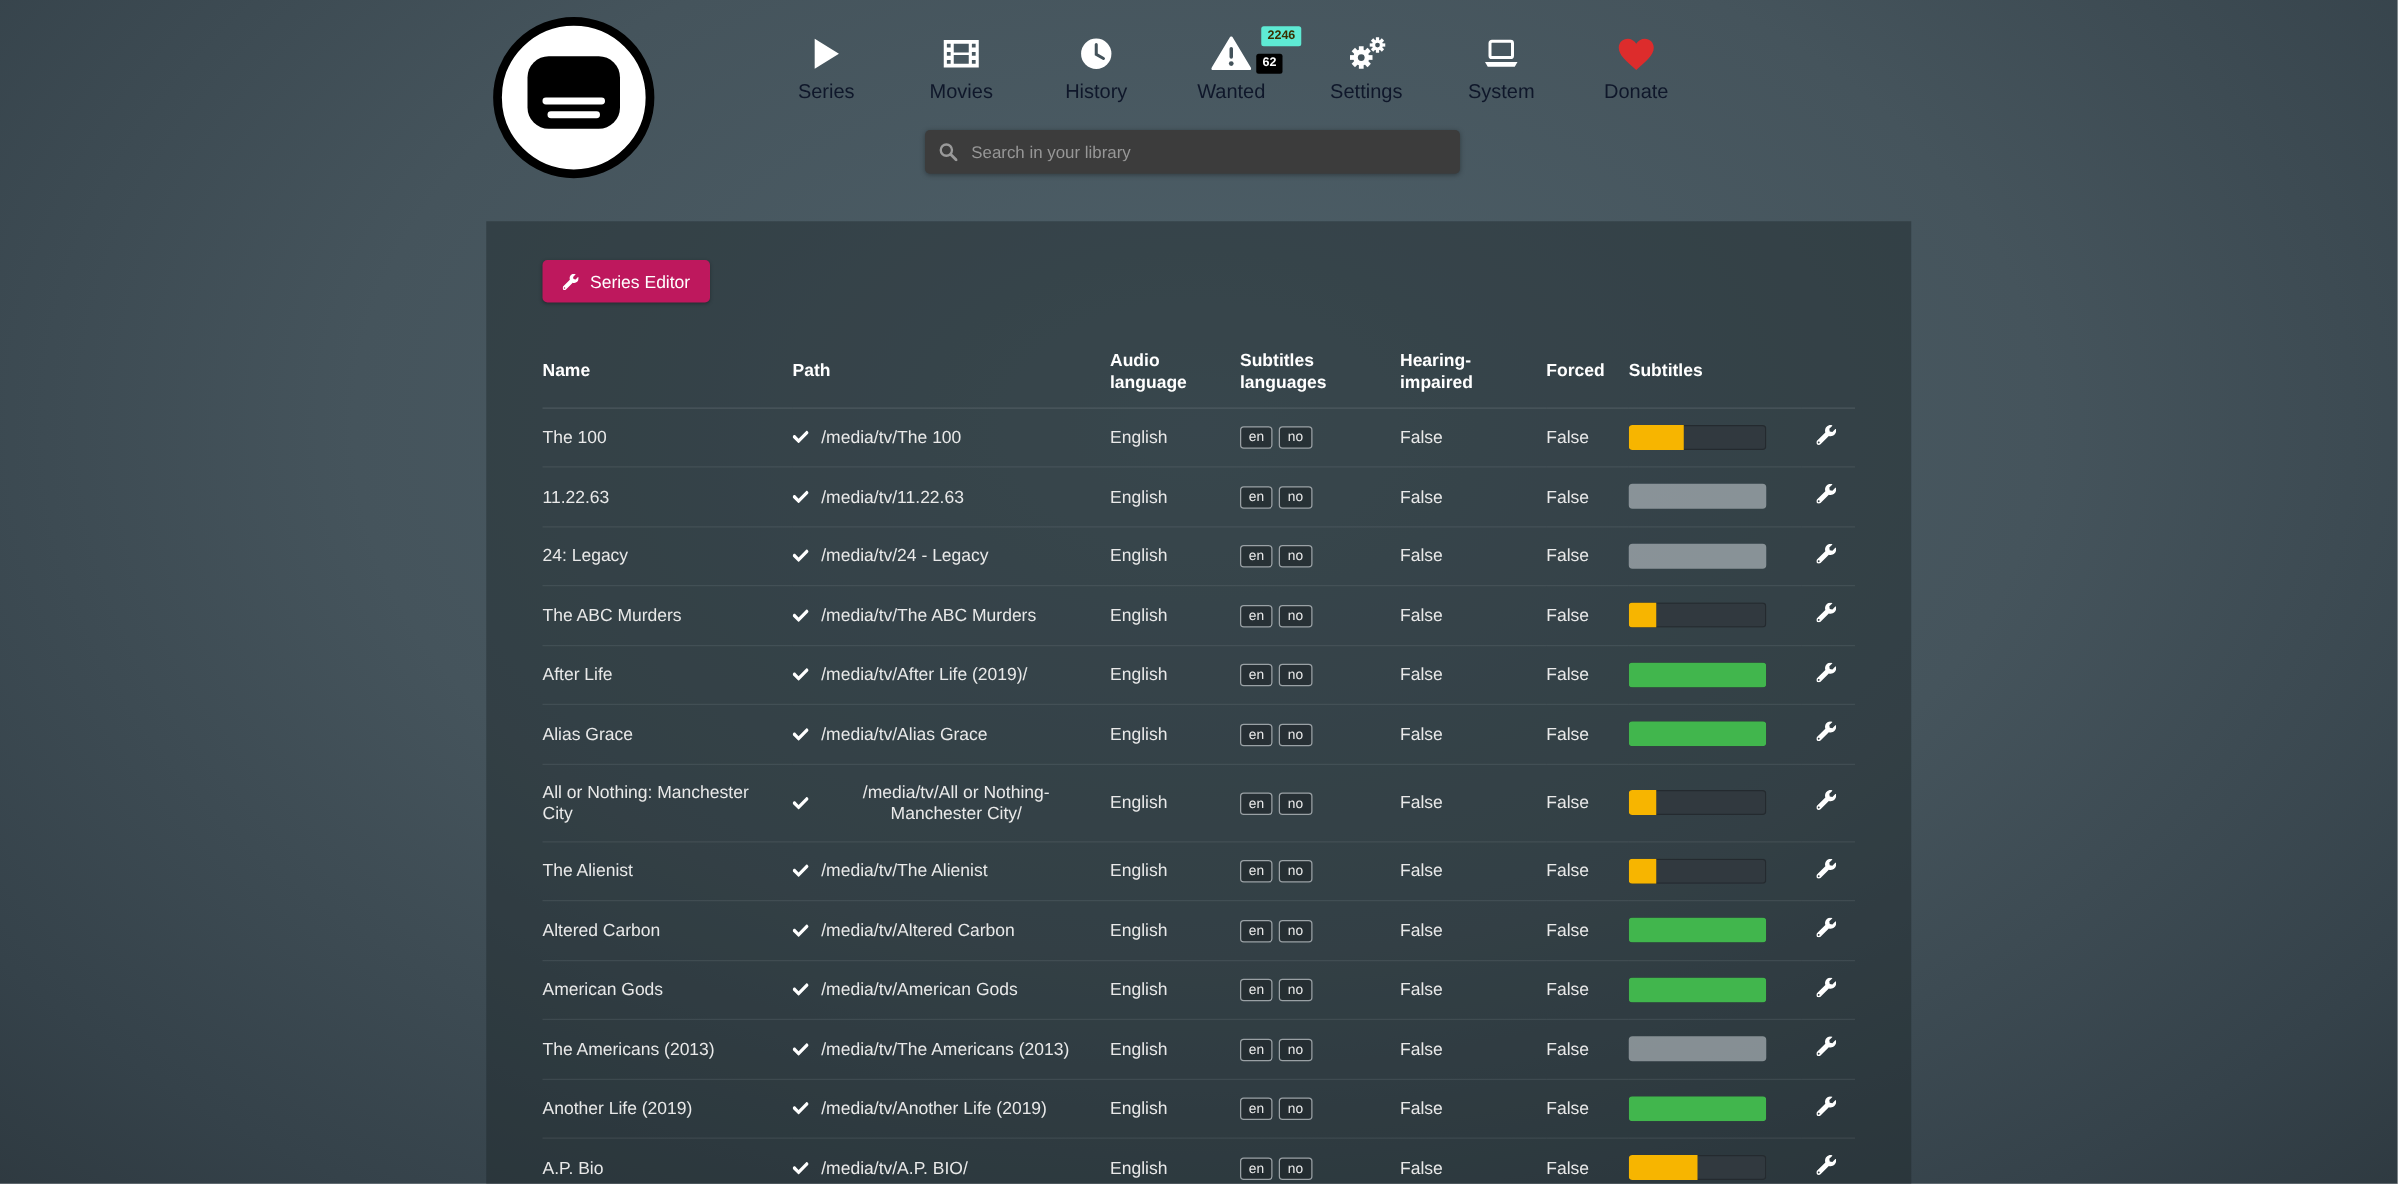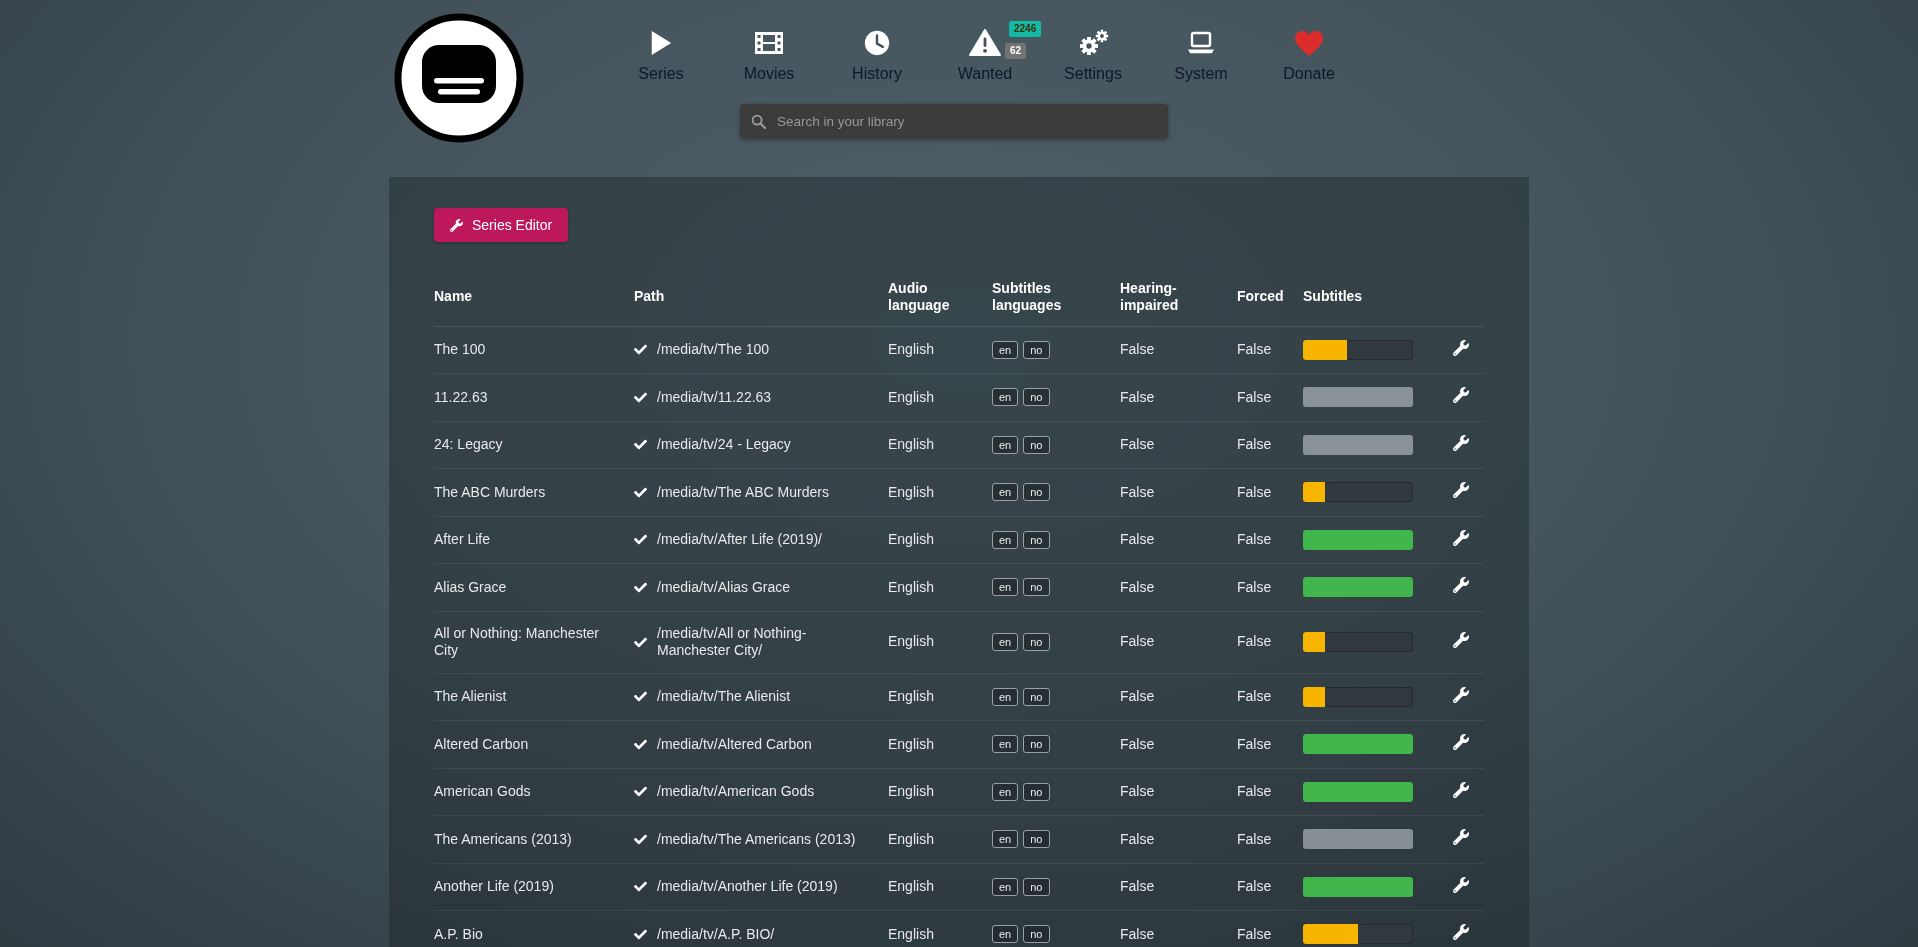--- a/index.html
+++ b/index.html
@@ -11,22 +11,22 @@
   svg { display: block; }
 
   
   .header { position: relative; width: 1140px; margin: 0 auto; height: 177px; }
   .logo { position: absolute; left: 4px; top: 12px; cursor: pointer; }
   .nav { position: absolute; left: 218px; top: 26px; display: flex; }
   .nav-item { width: 108px; text-align: center; cursor: pointer; position: relative; }
   .nav-item .icon-wrap { height: 34px; display: flex; align-items: center; justify-content: center; }
   .nav-label { font-size: 16px; color: #0f172a; margin-top: 5px; }
   .badge { position: absolute; font-size: 10px; font-weight: bold; padding: 3px 5px; border-radius: 2px; line-height: 1; }
-  .badge-yellow { background: #14b8a6; color: #3a2f00; top: -5px; left: 78px; }
-  .badge-green { background: #737373; color: #ffffff; top: 17px; left: 74px; }
+  .badge-yellow { background: #5eead4; color: #3a2f00; top: -5px; left: 78px; }
+  .badge-green { background: #000000; color: #ffffff; top: 17px; left: 74px; }
 
   .search-wrap { position: absolute; left: 351px; top: 104px; width: 428px; height: 35px;
     background: #3c3c3c; border-radius: 4px; display: flex; align-items: center;
     padding: 0 11px; box-sizing: border-box; box-shadow: 0 1px 4px rgba(0,0,0,0.35); }
   .search-wrap input { flex: 1; background: transparent; border: none; outline: none;
     color: #cccccc; font-size: 13.5px; margin-left: 9px; font-family: "Liberation Sans", sans-serif; }
   .search-wrap input::placeholder { color: #979797; }
 
   
   .panel { width: 1140px; margin: 0 auto; box-sizing: border-box;
@@ -38,21 +38,21 @@
     border-radius: 4px; cursor: pointer; box-shadow: 0 1px 3px rgba(0,0,0,0.3); margin-bottom: 28px; }
   .editor-btn svg { fill: #ffffff; }
 
   table { border-collapse: collapse; table-layout: fixed; width: 1050px; }
   th { text-align: left; font-size: 14px; font-weight: bold; color: #ffffff;
     padding: 10px 15px 12px 0; vertical-align: middle; line-height: 1.2;
     border-bottom: 1px solid rgba(135,145,150,0.28); }
   td { padding: 13px 15px 13px 0; font-size: 14px; color: #e9e9e9; vertical-align: middle;
     border-bottom: 1px solid rgba(135,145,150,0.18); line-height: 1.25; }
   .series-name { cursor: pointer; }
-  .path-wrap { display: flex; align-items: center; }
+  .path-wrap { display: flex; align-items: center; text-align: center; }
   .check-icon { fill: #ffffff; flex: 0 0 auto; margin-right: 10px; }
 
   .lang-chip { display: inline-block; border: 1px solid #9aa1a5; border-radius: 3px;
     background: rgba(28,32,36,0.55); color: #eaeaea; font-size: 11px;
     padding: 2px 6px; margin-right: 5px; line-height: 1.1; }
 
   .progress { position: relative; width: 110px; height: 20px; border-radius: 3px;
     background: #31393f; overflow: hidden; box-shadow: inset 0 0 0 1px rgba(0,0,0,0.25); }
   .progress .fill { position: absolute; left: 0; top: 0; bottom: 0; }
   .progress.partial .fill { background: #f7b500; }

